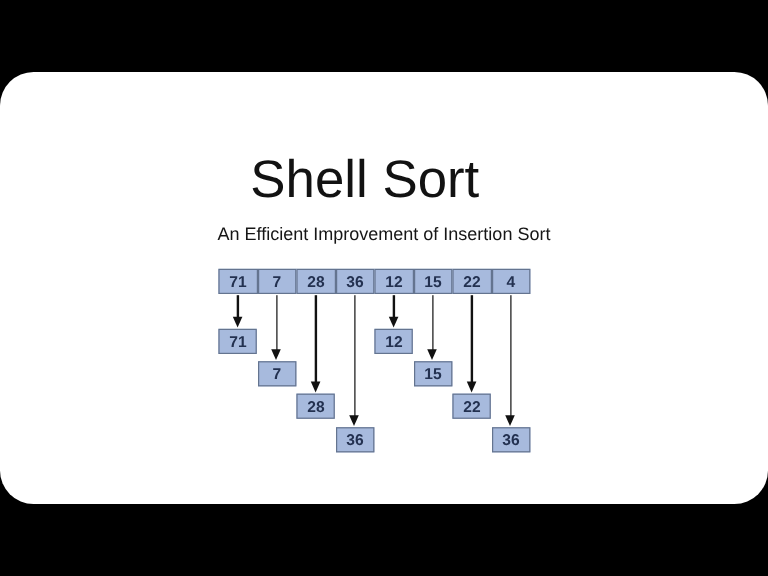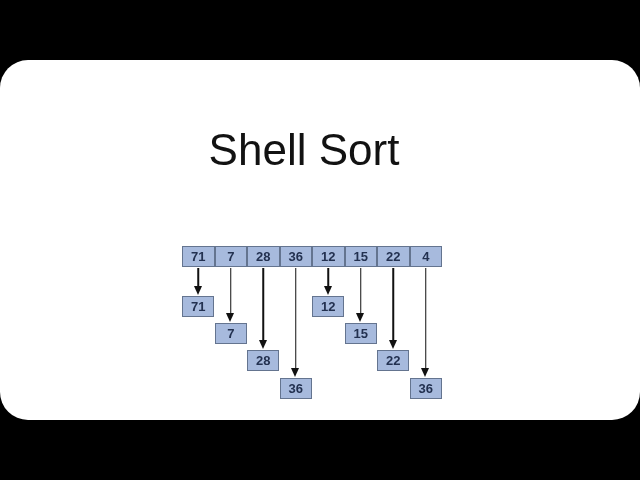--- a/index.html
+++ b/index.html
@@ -47,21 +47,21 @@
     top: 128px;
     width: 640px;
     text-align: center;
     font-size: 15px;
     line-height: 16px;
     color: #161616;
   }
   .diagram {
     position: absolute;
     left: 182px;
-    top: 186px;
+    top: 164px;
     width: 262px;
     height: 160px;
     text-decoration: underline;
     --box-fill: #a7badd;
     --box-border: #64748f;
     --num-color: #233150;
     --arrow-color: #111111;
   }
   .cell, .drop {
     position: absolute;
@@ -99,20 +99,21 @@
     border-top: 9px solid var(--arrow-color);
   }
 </style>
 </head>
 <body>
 
 <div class="stage">
   <div class="letterbox top"></div>
   <div class="slide">
     <div class="title">Shell Sort</div>
+    <div class="subtitle">An Efficient Improvement of Insertion Sort</div>
     <div class="diagram" style="--box-fill: #a7badd; --box-border: #64748f; --num-color: #233150; --arrow-color: #111111;">
         <div class="cell" style="left: 0px;">71</div>
         <div class="cell" style="left: 32.5px;">7</div>
         <div class="cell" style="left: 65px;">28</div>
         <div class="cell" style="left: 97.5px;">36</div>
         <div class="cell" style="left: 130px;">12</div>
         <div class="cell" style="left: 162.5px;">15</div>
         <div class="cell" style="left: 195px;">22</div>
         <div class="cell" style="left: 227.5px;">4</div>
         <div class="arrow" style="left: 11.75px; top: 22px; height: 27px;">

